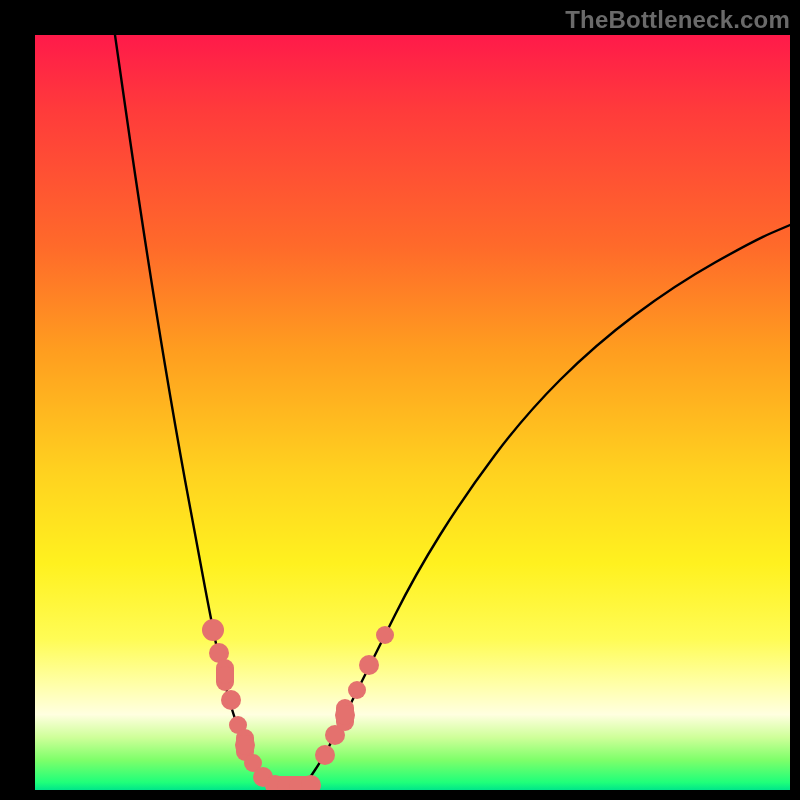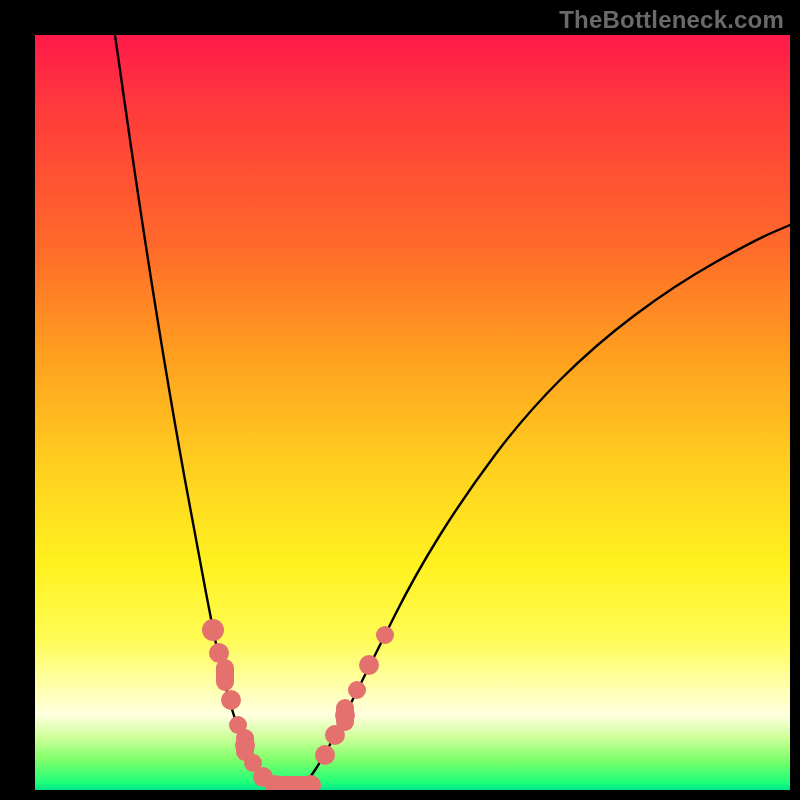--- a/index.html
+++ b/index.html
@@ -36,21 +36,21 @@
       #ffffe0 90%,
       #cfff9a 93%,
       #7fff6a 96%,
       #1fff7a 99%,
       #00e58a 100%
     );
   }
   .watermark {
     position: absolute;
     top: 6px;
-    right: 16px;
+    right: 10px;
     font-family: Arial, Helvetica, sans-serif;
     font-size: 24px;
     font-weight: 600;
     color: #6a6a6a;
     letter-spacing: 0.2px;
     user-select: none;
   }
   svg.curve {
     position: absolute;
     left: 0;

